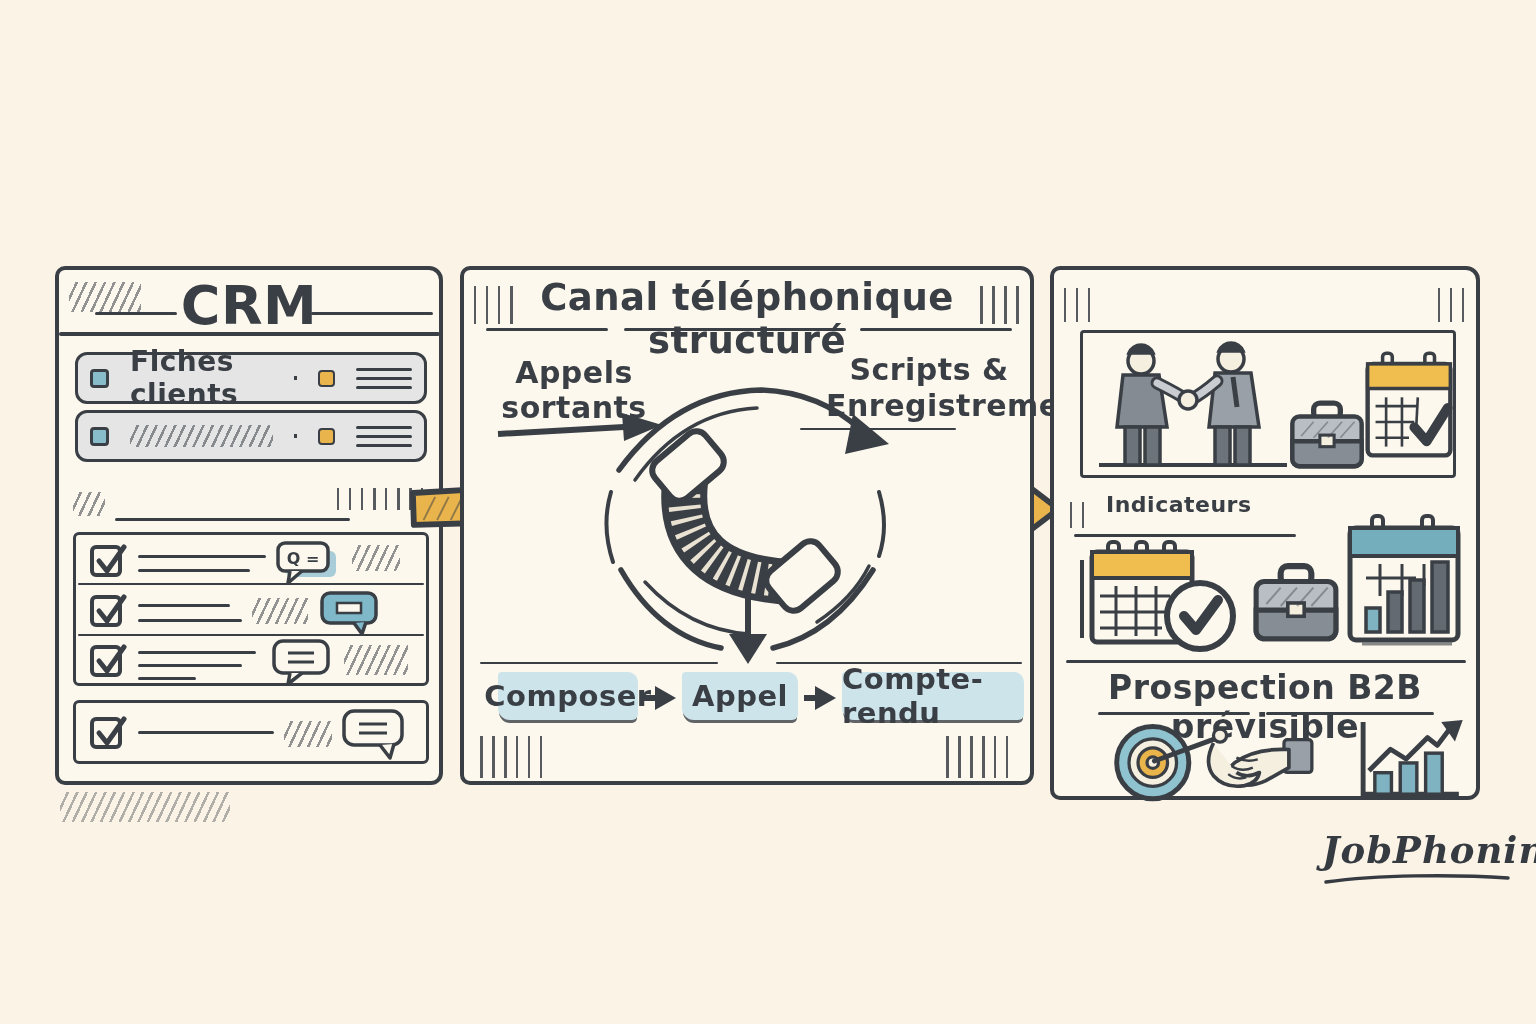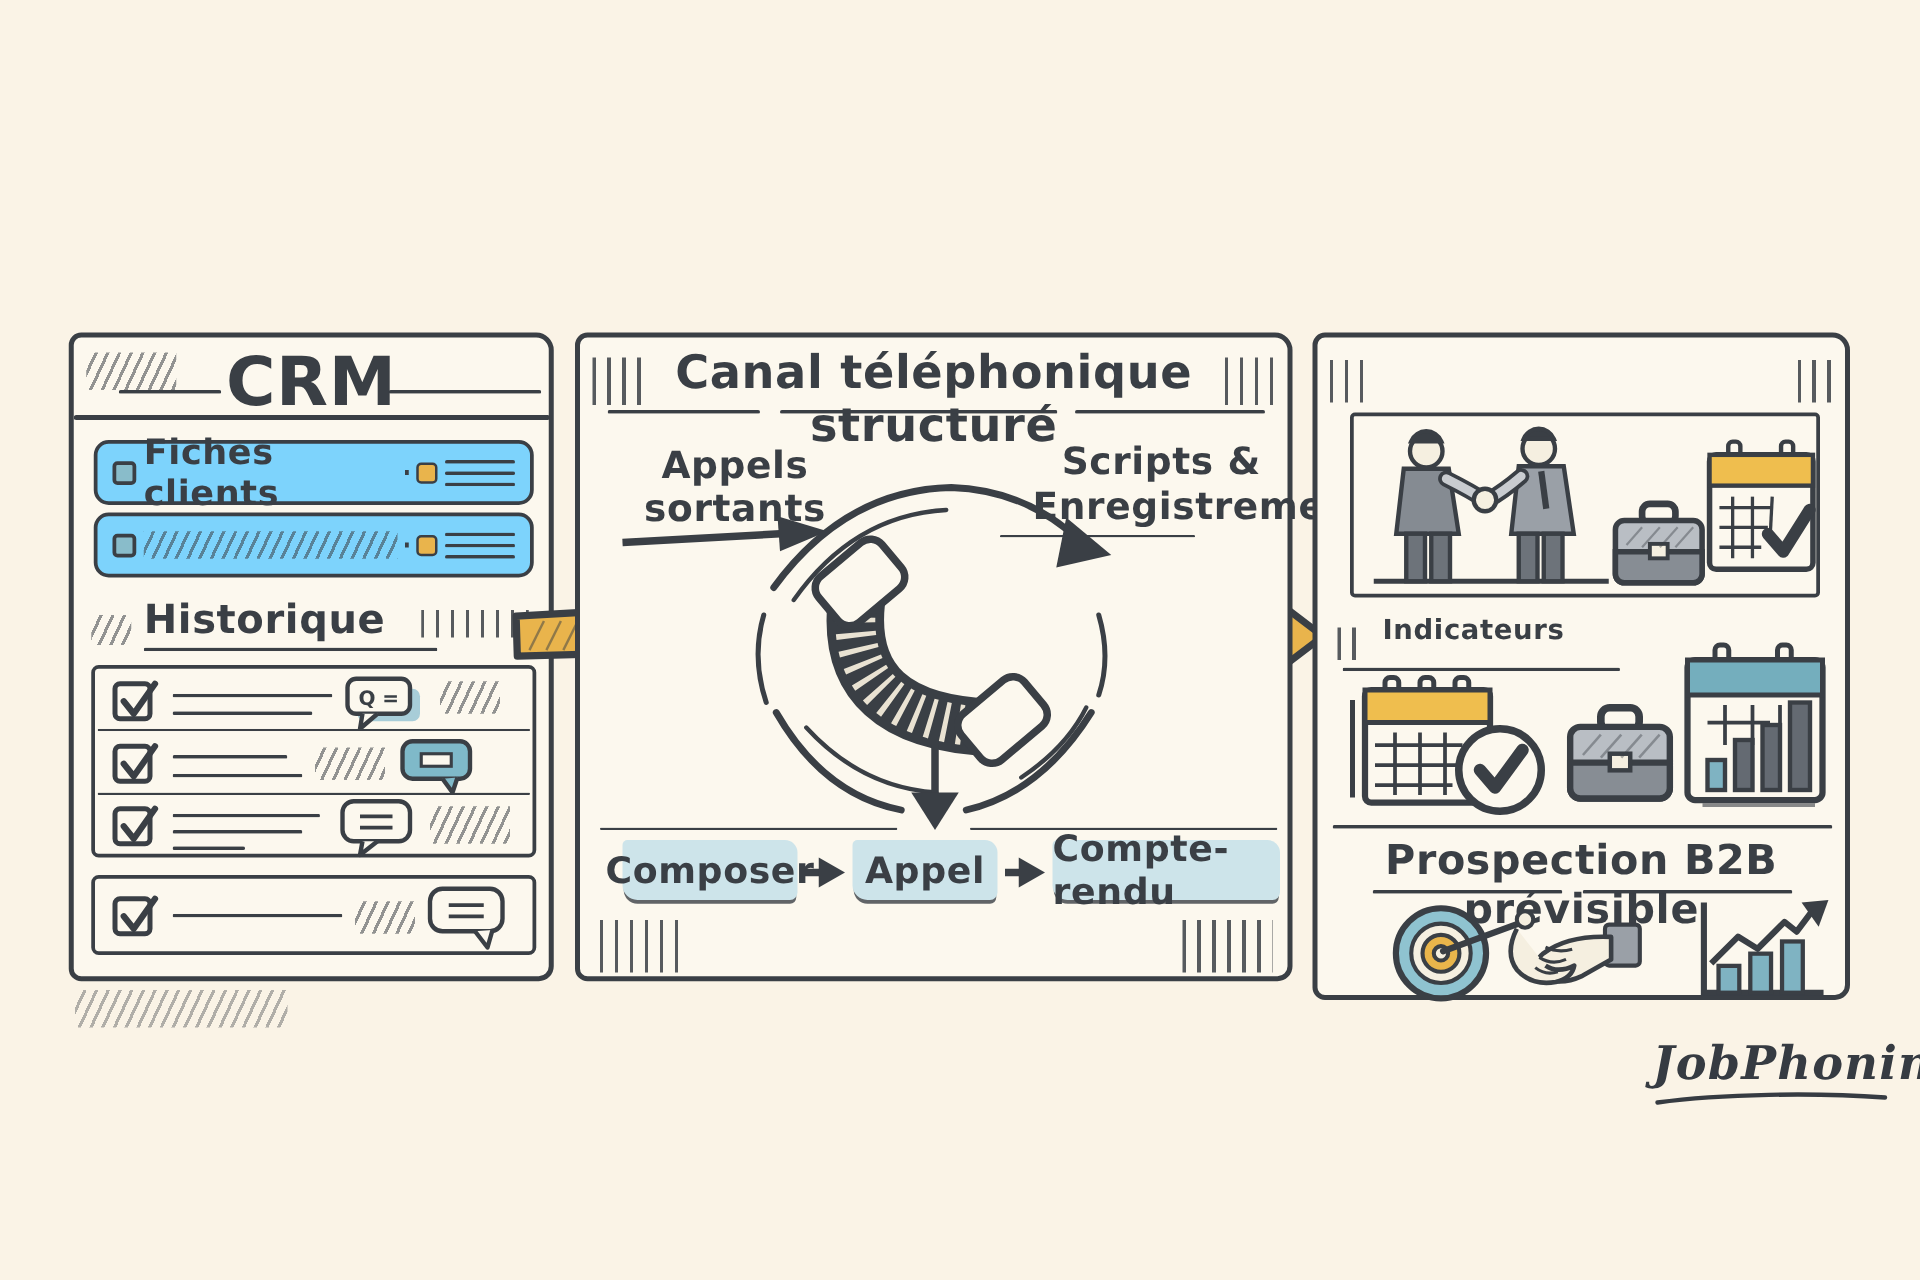--- a/index.html
+++ b/index.html
@@ -22,21 +22,21 @@
   .hatch {
     position:absolute;
     background:repeating-linear-gradient(115deg, transparent 0 6px, rgba(58,63,69,.55) 6px 8.5px);
   }
   .ticks {
     position:absolute;
     background:repeating-linear-gradient(90deg, rgba(58,63,69,.85) 0 2.5px, transparent 2.5px 12px);
   }
   .row-box {
     position:absolute; border:3.5px solid #3a3f45; border-radius:12px;
-    background:#7dd3fc; display:flex; align-items:center; padding:16px 12px; gap:6px;
+    background:#e5e5e5; display:flex; align-items:center; padding:16px 12px; gap:21px;
   }
   .sq { width:19px; height:19px; border:3px solid #3a3f45; border-radius:4px; flex:none; }
   .sq.blue { background:#89bcca; }
   .sq.yellow { width:17px; height:17px; border-width:2.5px; background:#e9b44c; }
   .mini-lines { display:flex; flex-direction:column; gap:6px; width:56px; flex:none; }
   .mini-lines i { display:block; border-top:3.5px solid #3a3f45; border-radius:2px; }
   .vdiv { width:0; align-self:stretch; border-left:3px solid #3a3f45; margin:5px 0; flex:none; }
   .cb { position:absolute; width:32px; height:32px; border:4px solid #3a3f45; border-radius:6px; background:#fcf8ee; }
   .cb svg { position:absolute; left:-2px; top:-8px; overflow:visible; }
   .list-row { position:absolute; left:0; width:100%; }
@@ -84,21 +84,20 @@
       <span class="vdiv"></span>
       <span class="sq yellow"></span>
       <span class="mini-lines">
           <i></i>
           <i></i>
           <i></i>
         </span>
     </div>
 
     <div class="hatch" style="left:14px; top:222px; width:32px; height:24px;"></div>
-    <div class="abs title" style="left:56px; top:206px; font-size:32px;">Historique</div>
     <div class="hline" style="left:56px; top:248px; width:235px;"></div>
     <div class="ticks" style="left:278px; top:218px; width:86px; height:22px;"></div>
 
     <div class="sec-box" style="left:14px; top:262px; width:356px; height:154px; border-radius:6px;">
 
       <div class="list-row" style="top:0; height:50px;">
         <span class="cb" style="left:14px; top:10px;">
           <svg width="40" height="40" viewBox="0 0 40 40">
               <polyline points="7,20 15,30 32,6" fill="none" stroke="#3a3f45" stroke-width="5" stroke-linecap="round" stroke-linejoin="round"></polyline>
             </svg>
@@ -213,21 +212,21 @@
   </svg>
 
   <div class="panel" style="left:460px; top:266px; width:574px; height:519px;">
     <div class="ticks" style="left:10px; top:16px; width:42px; height:38px;"></div>
     <div class="ticks" style="left:516px; top:16px; width:42px; height:38px;"></div>
     <div class="abs title center" style="left:0; top:6px; width:100%; font-size:37px;">Canal téléphonique structuré</div>
     <div class="hline" style="left:22px; top:58px; width:122px;"></div>
     <div class="hline" style="left:160px; top:58px; width:222px;"></div>
     <div class="hline" style="left:396px; top:58px; width:152px;"></div>
 
-    <div class="abs title center" style="left:44px; top:86px; width:160px; font-size:30px; line-height:1.15;">Appels sortants</div>
+    <div class="abs title center" style="left:30px; top:86px; width:160px; font-size:30px; line-height:1.15;">Appels sortants</div>
     <svg class="abs" style="left:28px; top:140px;" width="175" height="40" viewBox="0 0 175 40">
       <line x1="6" y1="24" x2="132" y2="17" stroke="#3a3f45" stroke-width="6"></line>
       <polygon points="130,3 170,15 132,31" fill="#3a3f45"></polygon>
     </svg>
 
     <div class="abs title center" style="left:362px; top:82px; width:206px; font-size:30px; line-height:1.2;">Scripts &amp; Enregistrement</div>
     <div class="hline thin" style="left:336px; top:158px; width:156px;"></div>
 
     <svg class="abs" style="left:117px; top:100px;" width="330" height="300" viewBox="0 0 330 300">
       <g fill="none" stroke="#3a3f45" stroke-linecap="round">

